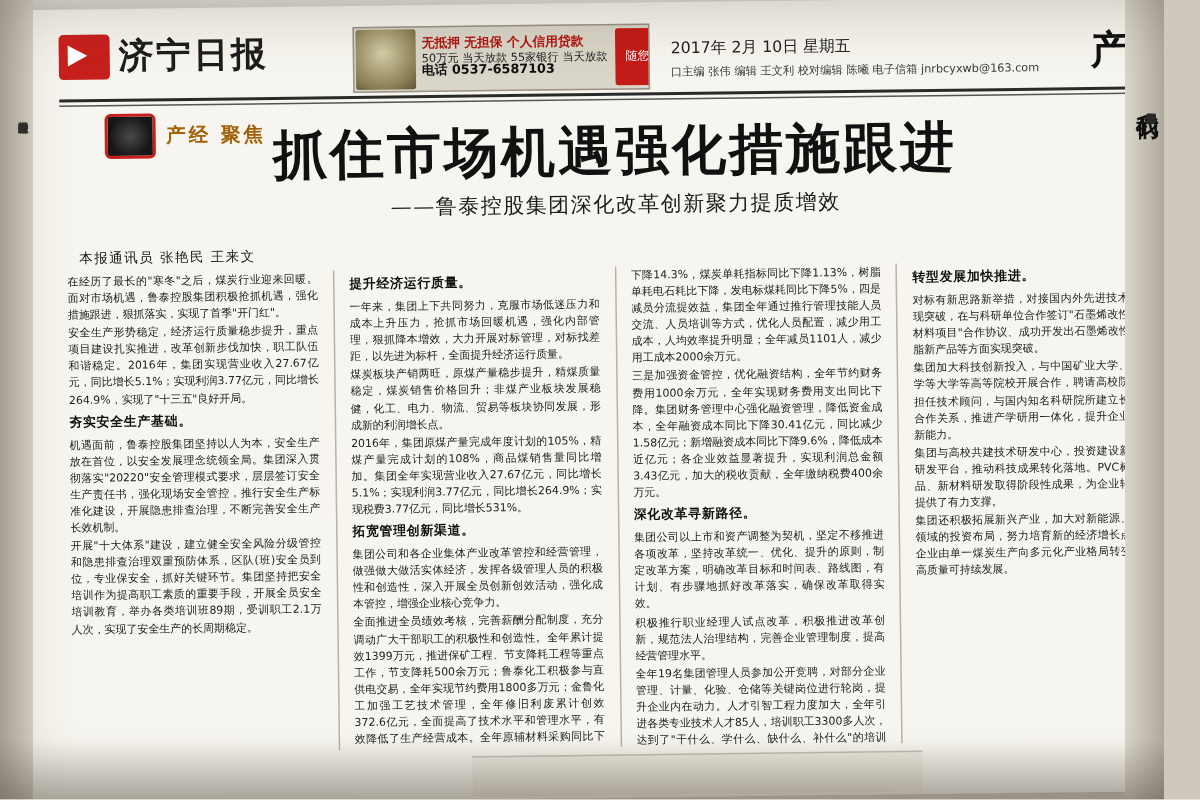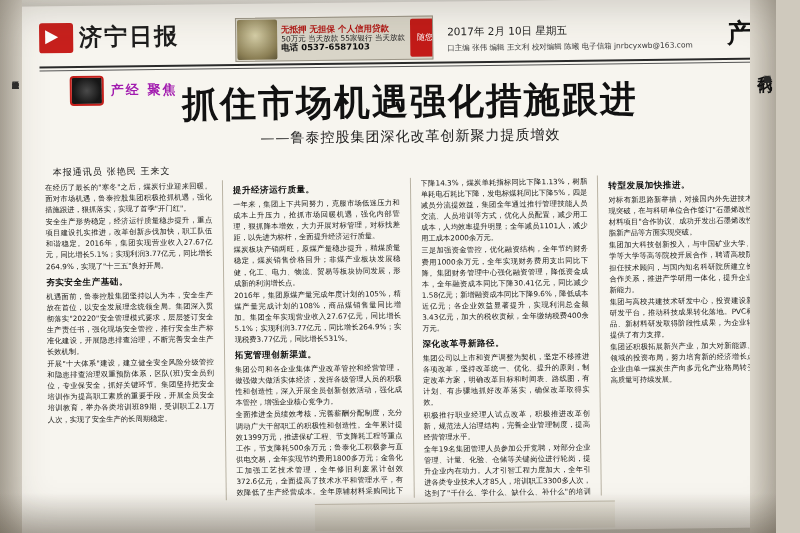--- a/index.html
+++ b/index.html
@@ -95,21 +95,21 @@
   .rule.thin{border-top:1px solid #555;top:64px;}
 
   
   .tag-row{position:absolute;left:60px;top:70px;display:flex;align-items:center;gap:7px;}
   .tag-cam{
     width:30px;height:26px;border-radius:4px;
     background:radial-gradient(circle at 50% 50%,#4a4a4a,#161616 70%);
     border:2px solid #c4201c;
   }
   .tag-text{
-    font-size:13px;font-weight:bold;color:#a21caf;letter-spacing:2px;
+    font-size:13px;font-weight:bold;color:#a16207;letter-spacing:2px;
     font-family:"DejaVu Serif","Liberation Serif",serif;
     text-align:center;
   }
   .headline{
     position:absolute;left:120px;top:78px;width:560px;text-align:center;
     font-family:"DejaVu Serif","Liberation Serif",serif;
     font-size:36px;font-weight:bold;color:#111;letter-spacing:2px;
     line-height:1.2;white-space:nowrap;
   }
   .subhead{

